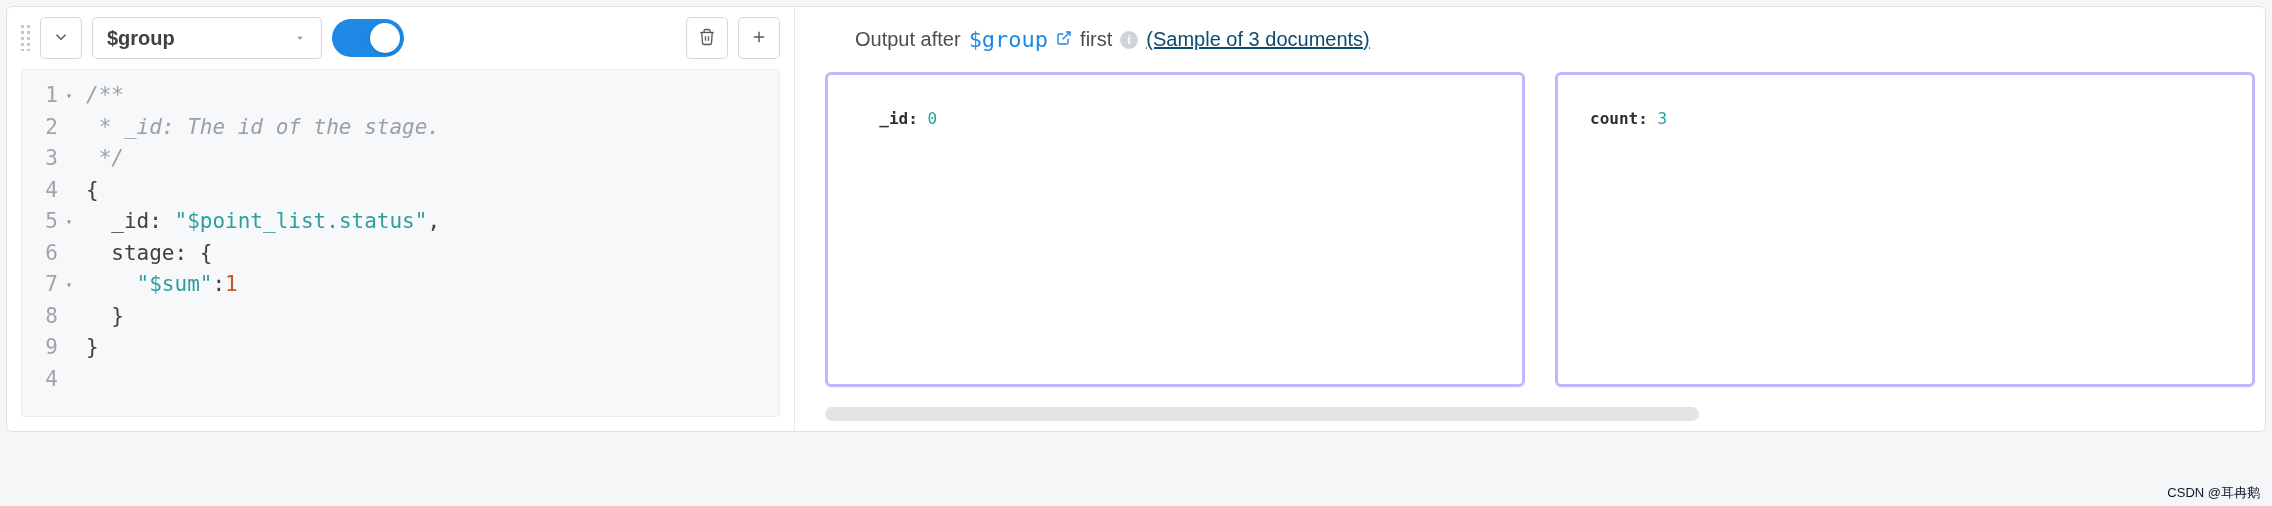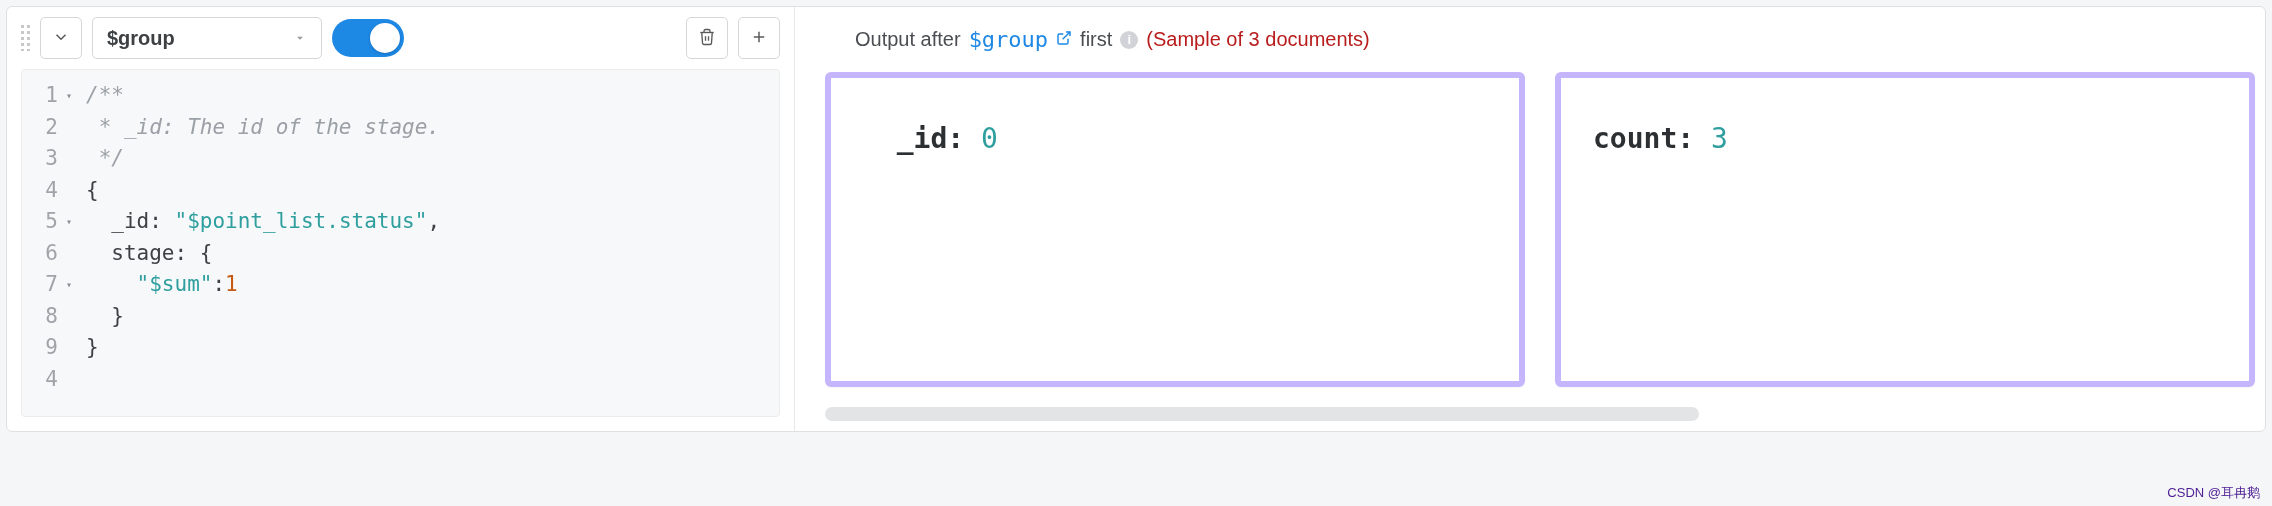--- a/index.html
+++ b/index.html
@@ -147,36 +147,36 @@
       width: 18px; height: 18px;
       border-radius: 50%;
       background: #d0d4d8;
       color: #fff;
       display: inline-flex;
       align-items: center;
       justify-content: center;
       font-size: 13px;
       font-weight: bold;
     }
-    .sample-text { color: #b91c1c; }
+    .sample-text { color: #0c4a6e; text-decoration: underline; }
     .docs-scroll {
       flex: 1;
       display: flex;
       gap: 30px;
       padding: 0 30px 20px 30px;
       overflow-x: auto;
     }
     .doc-card {
-      border: 6px solid #c4b5fd;
+      border: 3px solid #c4b5fd;
       border-radius: 6px;
       box-shadow: 0 1px 2px rgba(0,0,0,0.04);
-      padding: 40px 32px;
+      padding: 32px 32px;
       min-width: 700px;
       font-family: "Menlo","Monaco","Consolas",monospace;
-      font-size: 28px;
+      font-size: 16px;
       line-height: 1.5;
       color: #3d4144;
       white-space: pre;
     }
     .doc-card .k { font-weight: 700; color: #2d3033; }
     .doc-card .v { color: #2e9e9e; }
     .scrollbar-track {
       height: 14px;
       background: #fff;
       margin: 0 30px 10px 30px;
@@ -190,21 +190,21 @@
       height: 100%;
       width: 62%;
       background: #e2e4e6;
       border-radius: 7px;
     }
     .watermark {
       position: absolute;
       right: 12px;
       bottom: 4px;
       font-size: 13px;
-      color: #4c1d95;
+      color: #0f172a;
     }
   </style>
 </head>
 <body>
 
 <div class="stage-container">
 
   <div class="left-pane">
     <div class="toolbar">
       <div class="drag-handle">

